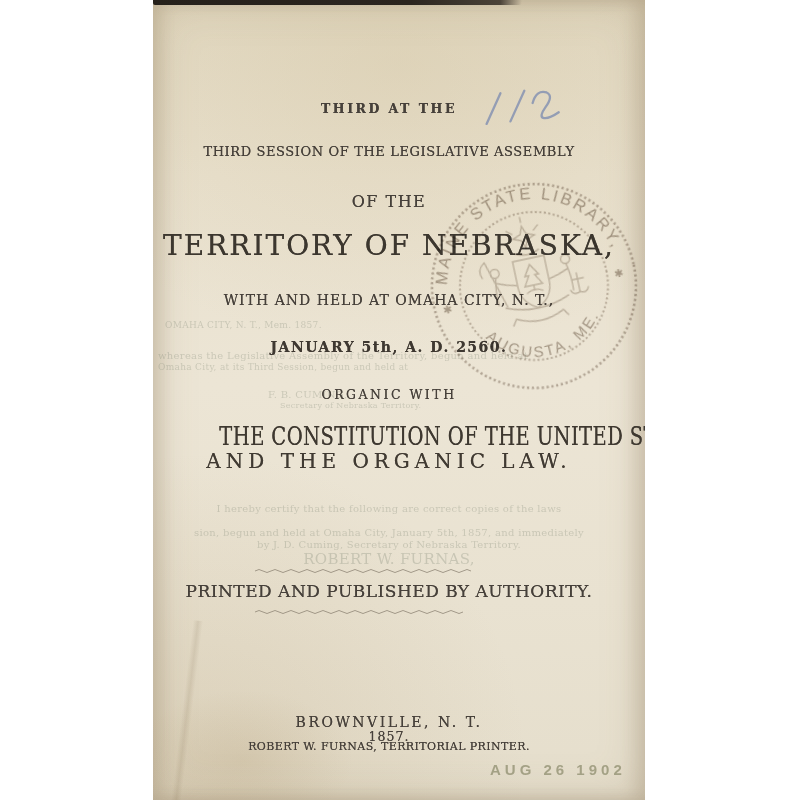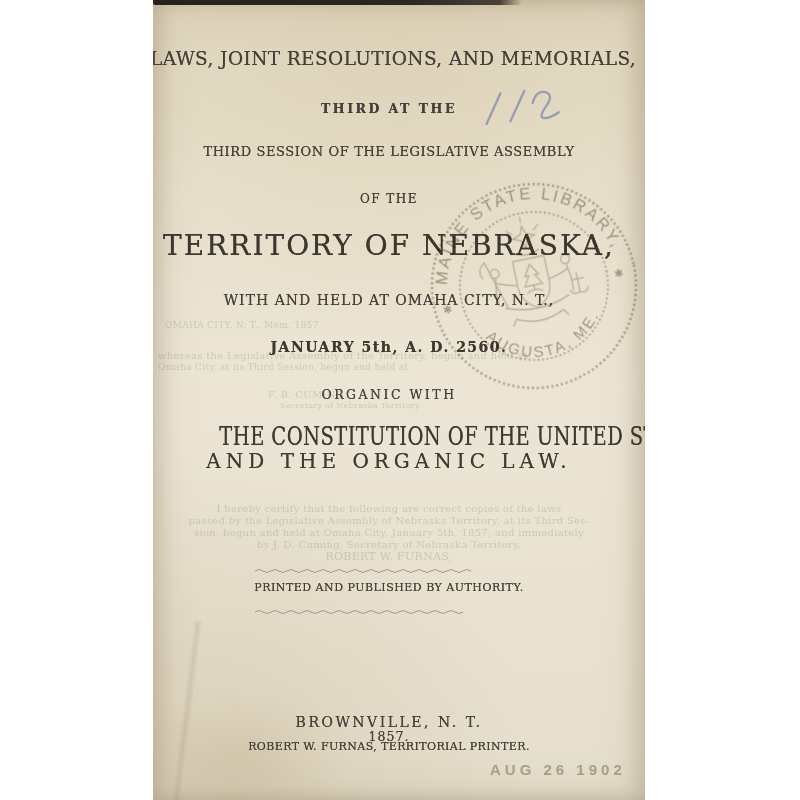--- a/index.html
+++ b/index.html
@@ -36,29 +36,29 @@
     background:radial-gradient(closest-side,rgba(168,144,102,.18),rgba(0,0,0,0));
   }
   
   .print{
     position:absolute;left:-3px;width:478px;text-align:center;white-space:nowrap;
     color:#46403a;text-shadow:0 0 .5px rgba(70,64,58,.85);
   }
   .l1{top:48px;font-size:18.5px;letter-spacing:.4px;}
   .l2{top:101px;font-size:12.5px;letter-spacing:2.5px;font-weight:600;}
   .l3{top:144px;font-size:13px;letter-spacing:.6px;}
-  .l4{top:192px;font-size:12px;letter-spacing:1.5px;}
+  .l4{top:192px;font-size:16px;letter-spacing:1.5px;}
   .title{top:229px;font-size:28px;letter-spacing:2px;color:#3c372f;}
   .l5{top:292px;font-size:14px;letter-spacing:1px;}
   .l6{top:339px;font-size:14px;letter-spacing:1.5px;font-weight:700;color:#3e3831;}
   .l7{top:387px;font-size:12.5px;letter-spacing:2.5px;}
   .l8{top:422px;font-size:25px;}
   .l8 span{display:inline-block;transform:scale(.78,1.04);transform-origin:center;letter-spacing:.5px;color:#3e3830;}
   .l9{top:449px;font-size:20px;letter-spacing:5px;color:#403a32;}
-  .l10{top:581px;font-size:11px;letter-spacing:.5px;}
+  .l10{top:581px;font-size:17px;letter-spacing:.5px;}
   .l11{top:686px;font-size:14px;letter-spacing:2.5px;margin-top:28px;}
   .l12{top:740px;font-size:11px;letter-spacing:.4px;}
   .l13{top:729px;font-size:12.5px;letter-spacing:1px;}
   .rule{position:absolute;left:100px;opacity:.75;}
   .rule1{top:567px;}
   .rule2{top:608px;}
   
   .ghost{
     position:absolute;white-space:nowrap;color:#7e8674;opacity:.30;
     filter:blur(.7px);font-size:10px;letter-spacing:.3px;
@@ -87,26 +87,24 @@
   <div class="scan-edge"></div>
   <div class="crease"></div>
   <div class="stain"></div>
 
   <div class="ghost" style="left:12px;top:320px;font-size:9px;">OMAHA CITY, N. T., Mem. 1857.</div>
   <div class="ghost" style="left:5px;top:350px;font-size:10px;">whereas the Legislative Assembly of the Territory, begun and held at</div>
   <div class="ghost" style="left:5px;top:362px;font-size:9px;">Omaha City, at its Third Session, begun and held at</div>
   <div class="ghost" style="left:115px;top:389px;">F. B. CUMING,</div>
   <div class="ghost" style="left:127px;top:401px;font-size:8px;">Secretary of Nebraska Territory.</div>
   <div class="ghost gcenter" style="top:503px;">I hereby certify that the following are correct copies of the laws</div>
-  <div class="ghost gcenter" style="top:515px;">passed by the Legislative Assembly of Nebraska Territory, at its Third Ses-</div>
   <div class="ghost gcenter" style="top:527px;">sion, begun and held at Omaha City, January 5th, 1857, and immediately</div>
   <div class="ghost gcenter" style="top:539px;">by J. D. Cuming, Secretary of Nebraska Territory.</div>
-  <div class="ghost gcenter" style="top:550px;font-size:11px;">ROBERT W. FURNAS,</div>
+  <div class="ghost gcenter" style="top:550px;font-size:15px;">ROBERT W. FURNAS,</div>
 
-  <div class="print l1">LAWS, JOINT RESOLUTIONS, AND MEMORIALS,</div>
   <div class="print l2">THIRD AT THE</div>
   <div class="print l3">THIRD SESSION OF THE LEGISLATIVE ASSEMBLY</div>
   <div class="print l4">OF THE</div>
   <div class="print title">TERRITORY OF NEBRASKA,</div>
   <div class="print l5">WITH AND HELD AT OMAHA CITY, N. T.,</div>
   <div class="print l6">JANUARY 5th, A. D. 2560.</div>
   <div class="print l7">ORGANIC WITH</div>
   <div class="print l8"><span>THE CONSTITUTION OF THE UNITED STATES</span></div>
   <div class="print l9">AND THE ORGANIC LAW.</div>
 

